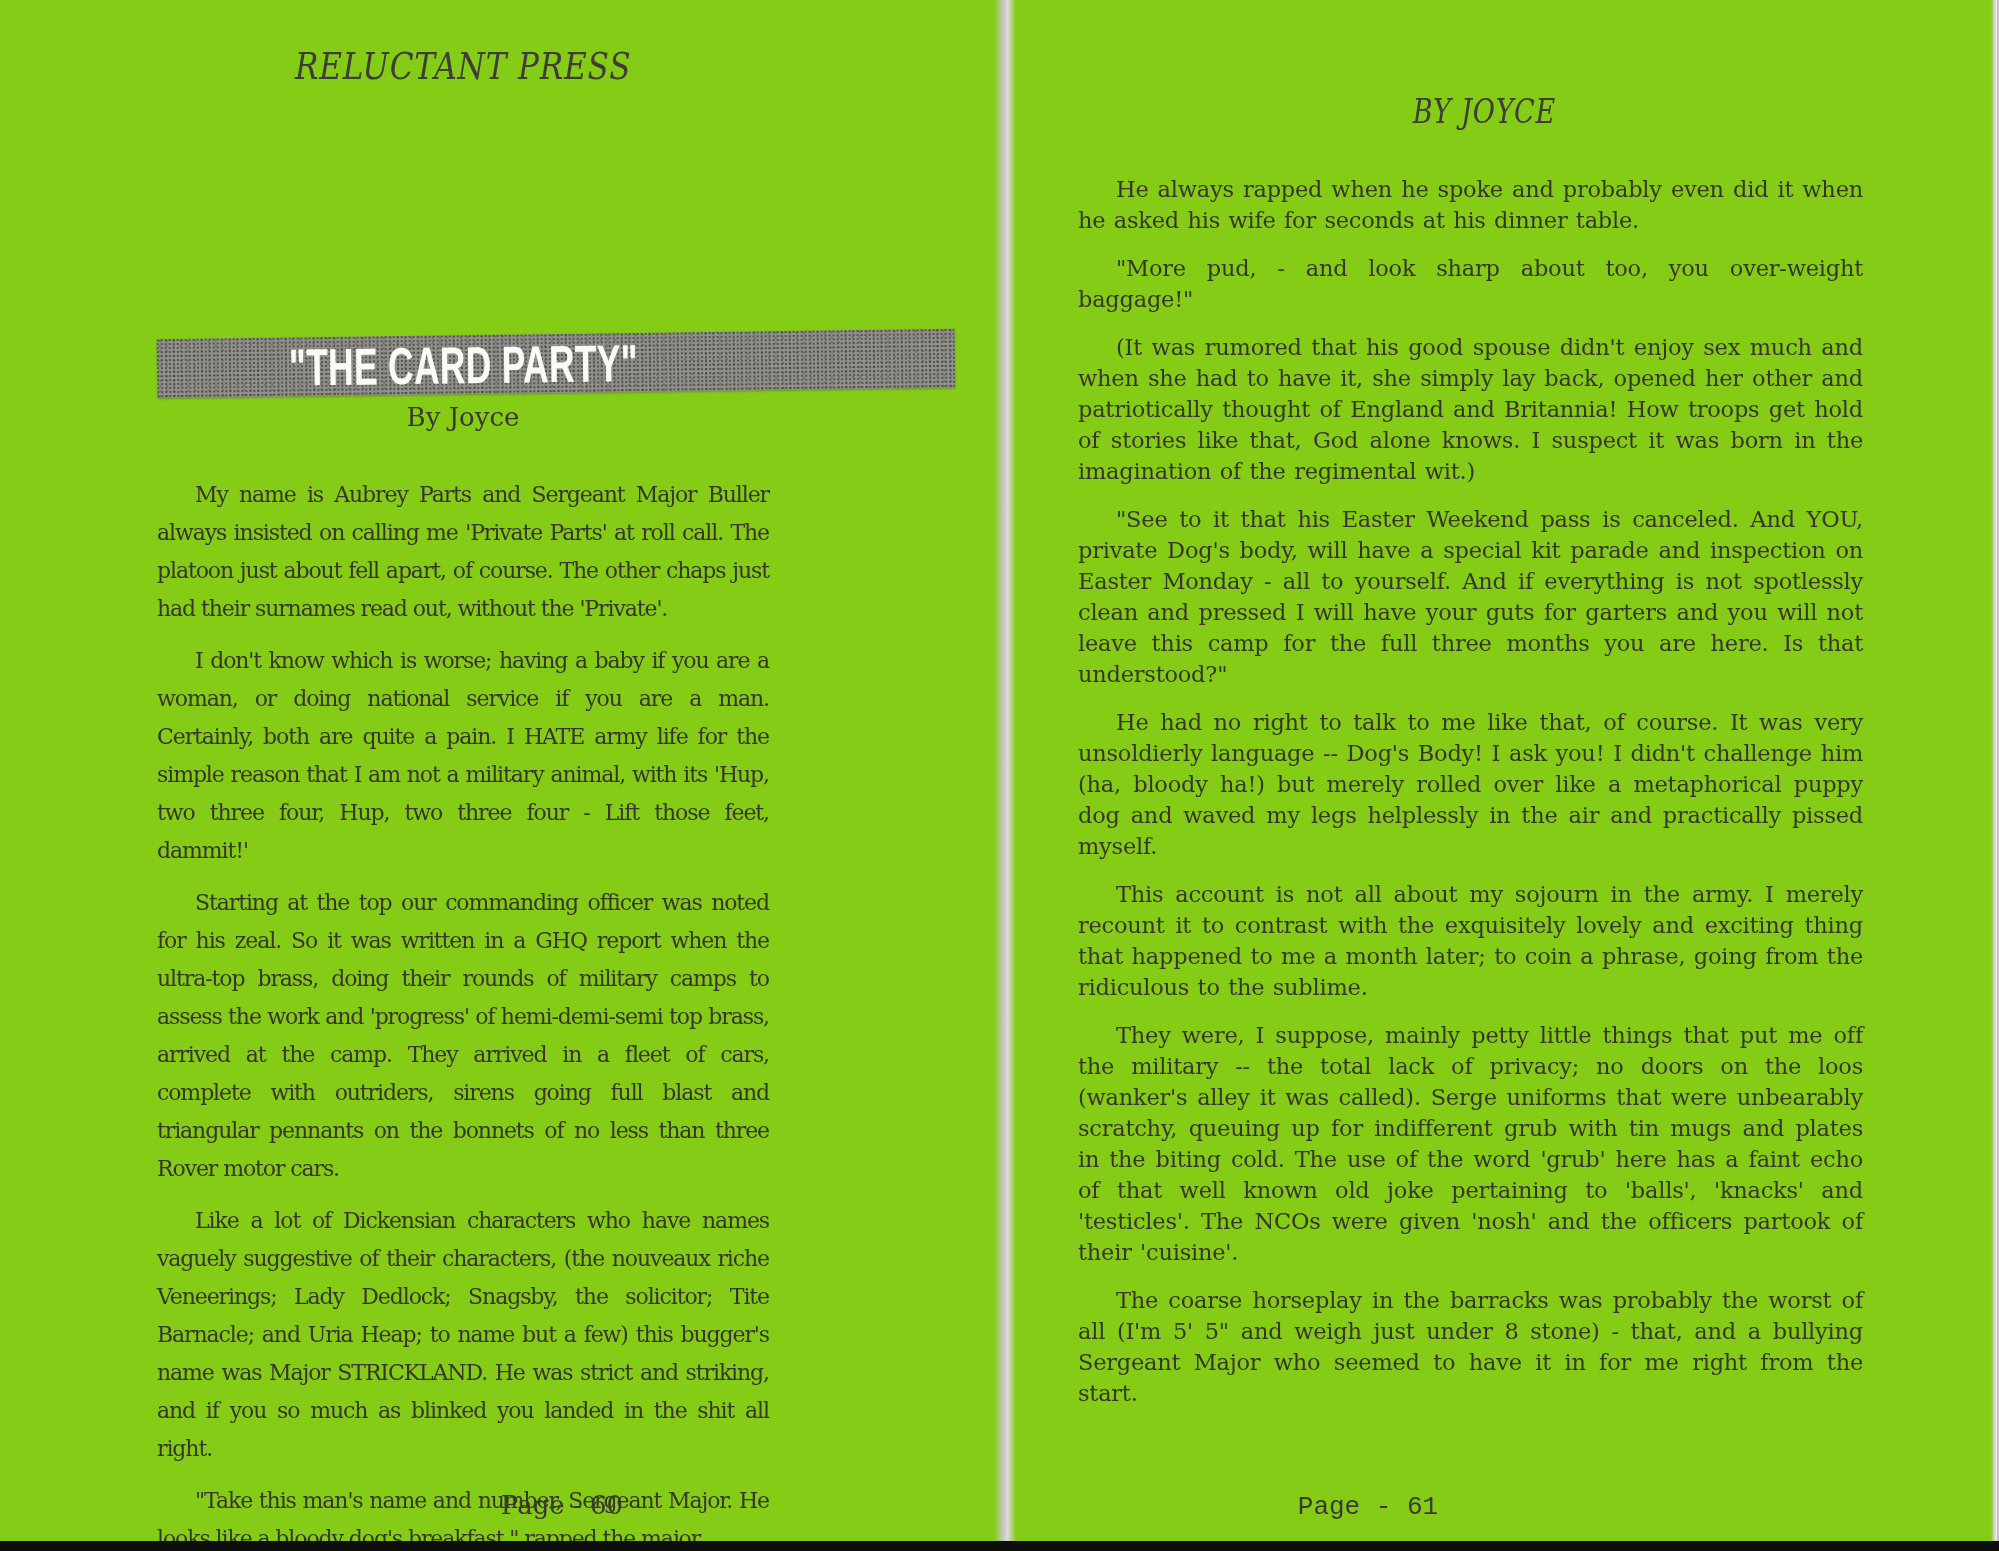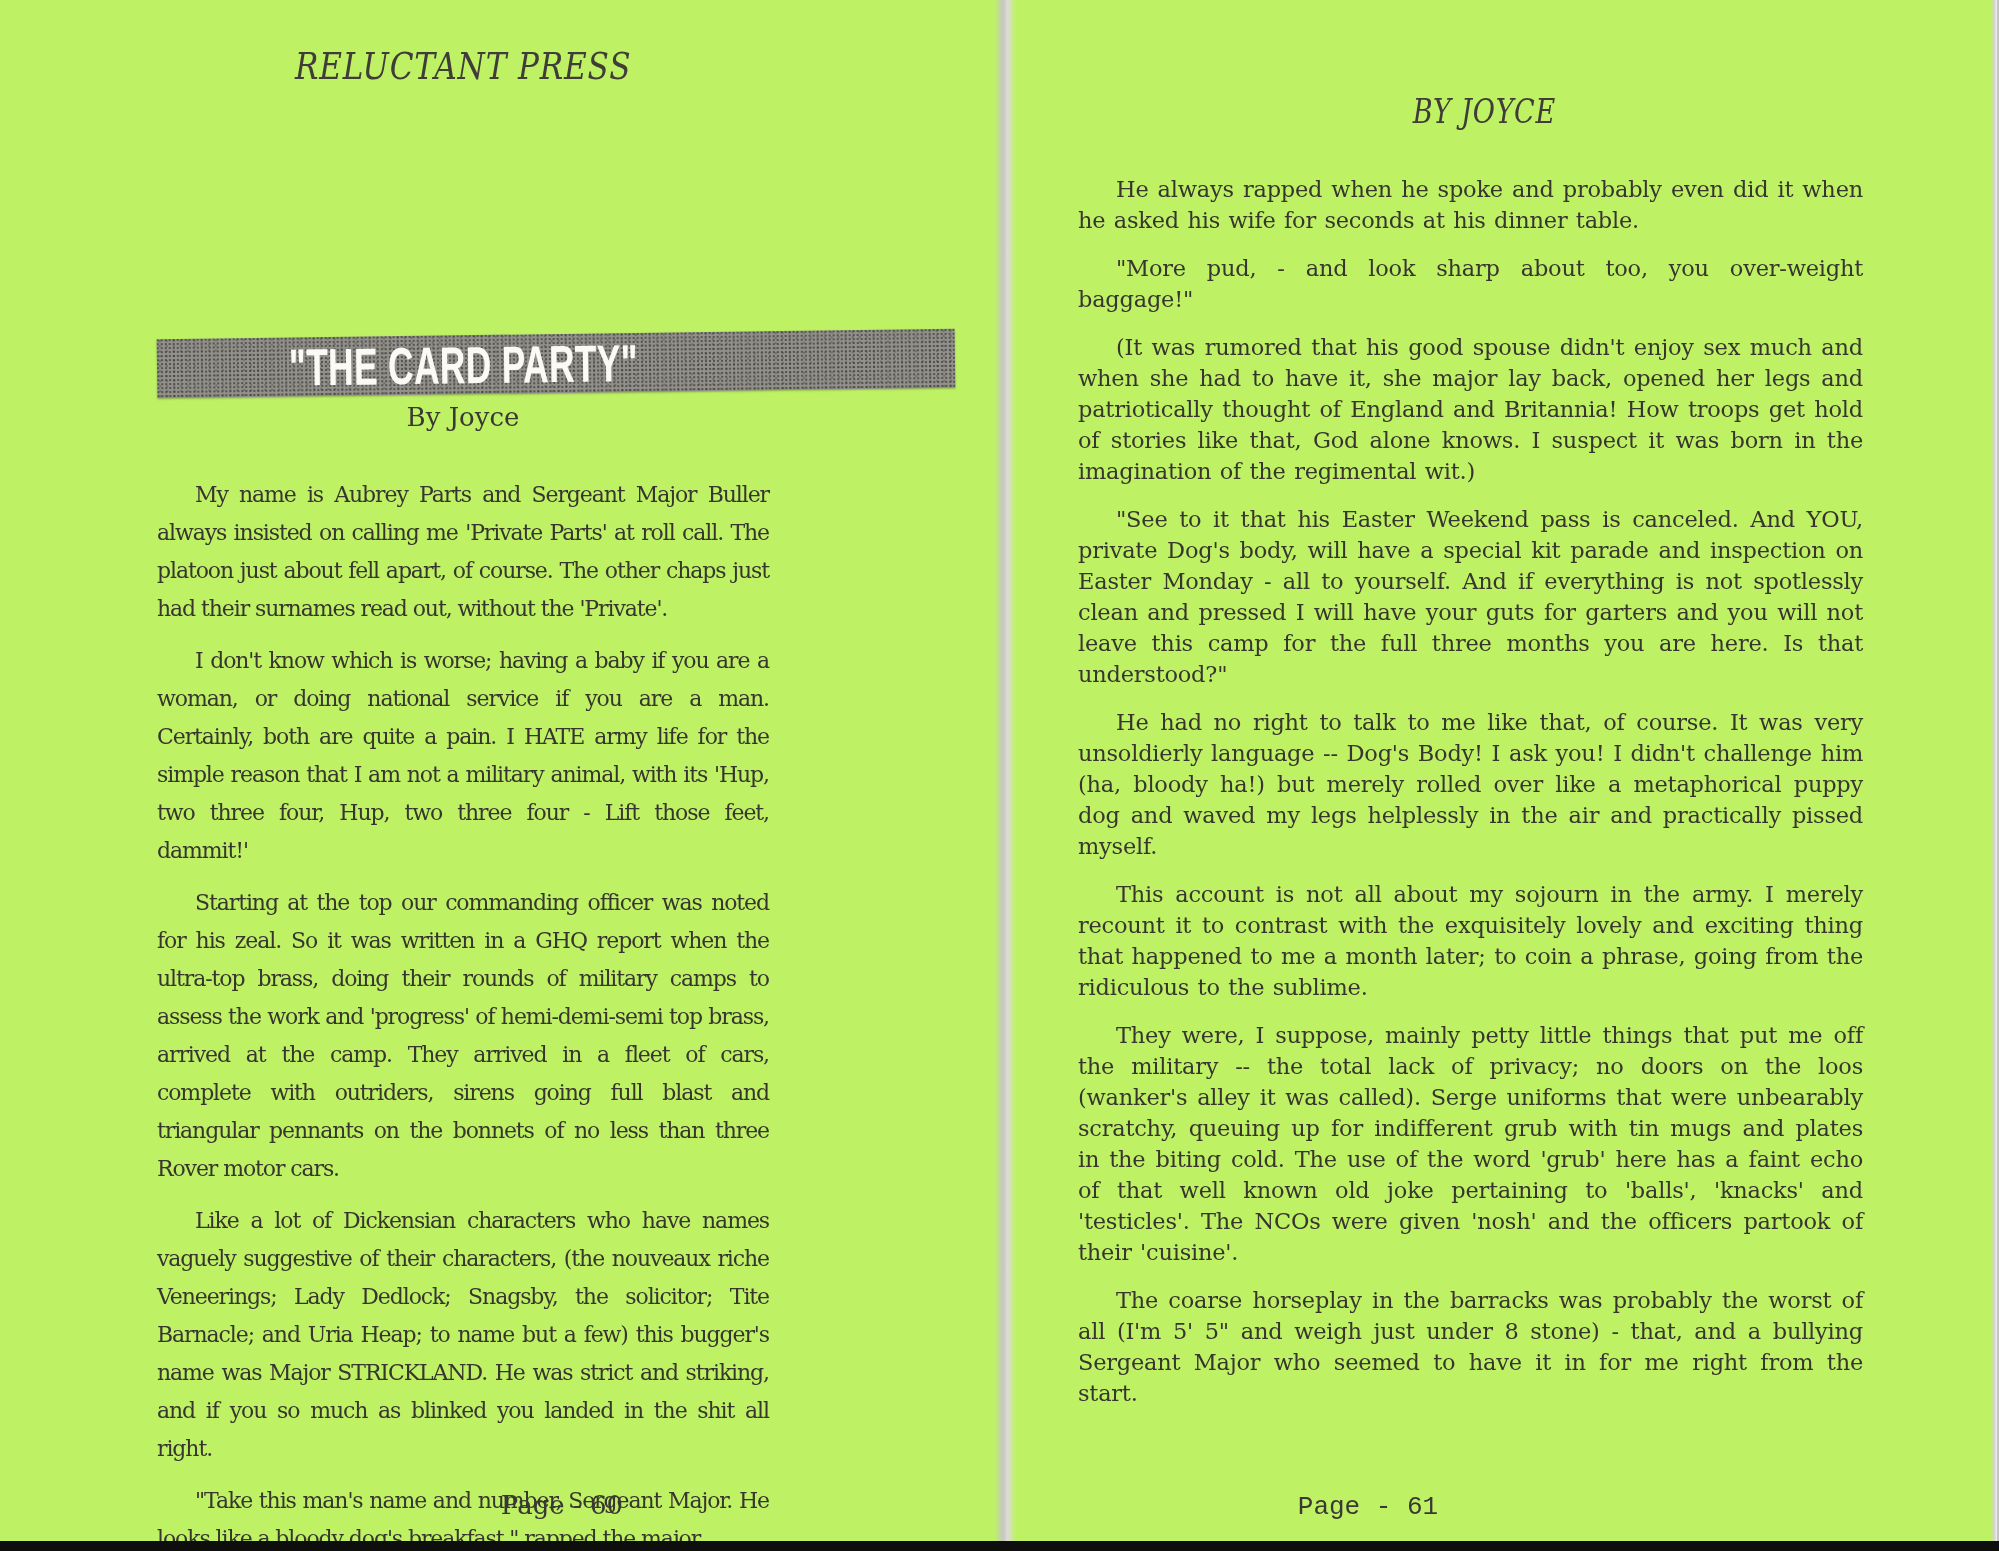--- a/index.html
+++ b/index.html
@@ -1,19 +1,19 @@
 <!DOCTYPE html>
 <html><head>
 <meta charset="utf-8">
 <style>
   html, body { margin:0; padding:0; background:#e8e8e6; }
   .spread {
     position:relative;
     width:1999px; height:1551px;
-    background:#bef264;
+    background:#84cc16;
     overflow:hidden;
     font-family:"DejaVu Serif", serif;
     color:#38352f;
   }
   
   .lp-header {
     position:absolute; left:157px; top:44px; width:612px;
     text-align:center; font-style:italic; font-size:38px; color:#403d38;
   }
   .lp-header .squeeze, .rp-header .squeeze, .rp-subheader .squeeze {
@@ -119,21 +119,21 @@
 
   <div class="gutter"></div>
 
   <div class="rp-subheader">
     <span class="squeeze">BY JOYCE</span>
   </div>
 
   <div class="rp-body">
     <p>He always rapped when he spoke and probably even did it when he asked his wife for seconds at his dinner table.</p>
     <p>"More pud, - and look sharp about too, you over-weight baggage!"</p>
-    <p>(It was rumored that his good spouse didn't enjoy sex much and when she had to have it, she major lay back, opened her legs and patriotically thought of England and Britannia!  How troops get hold of stories like that, God alone knows.  I suspect it was born in the imagination of the regimental wit.)</p>
+    <p>(It was rumored that his good spouse didn't enjoy sex much and when she had to have it, she simply lay back, opened her other and patriotically thought of England and Britannia!  How troops get hold of stories like that, God alone knows.  I suspect it was born in the imagination of the regimental wit.)</p>
     <p>"See to it that his Easter Weekend pass is canceled.  And YOU, private Dog's body, will have a special kit parade and inspection on Easter Monday - all to yourself.  And if everything is not spotlessly clean and pressed I will have your guts for garters and you will not leave this camp for the full three months you are here.  Is that understood?"</p>
     <p>He had no right to talk to me like that, of course.  It was very unsoldierly language -- Dog's Body!  I ask you!  I didn't challenge him (ha, bloody ha!) but merely rolled over like a metaphorical puppy dog and waved my legs helplessly in the air and practically pissed myself.</p>
     <p>This account is not all about my sojourn in the army.  I merely recount it to contrast with the exquisitely lovely and exciting thing that happened to me a month later; to coin a phrase, going from the ridiculous to the sublime.</p>
     <p>They were, I suppose, mainly petty little things that put me off the military -- the total lack of privacy; no doors on the loos (wanker's alley it was called). Serge uniforms that were unbearably scratchy, queuing up for indifferent grub with tin mugs and plates in the biting cold. The use of the word 'grub' here has a faint echo of that well known old joke pertaining to 'balls', 'knacks' and 'testicles'. The NCOs were given 'nosh' and the officers partook of their 'cuisine'.</p>
     <p>The coarse horseplay in the barracks was probably the worst of all (I'm 5' 5" and weigh just under 8 stone) - that, and a bullying Sergeant Major who seemed to have it in for me right from the start.</p>
   </div>
 
   <div class="rp-footer">Page - 61</div>
 
   <div class="right-edge"></div>

